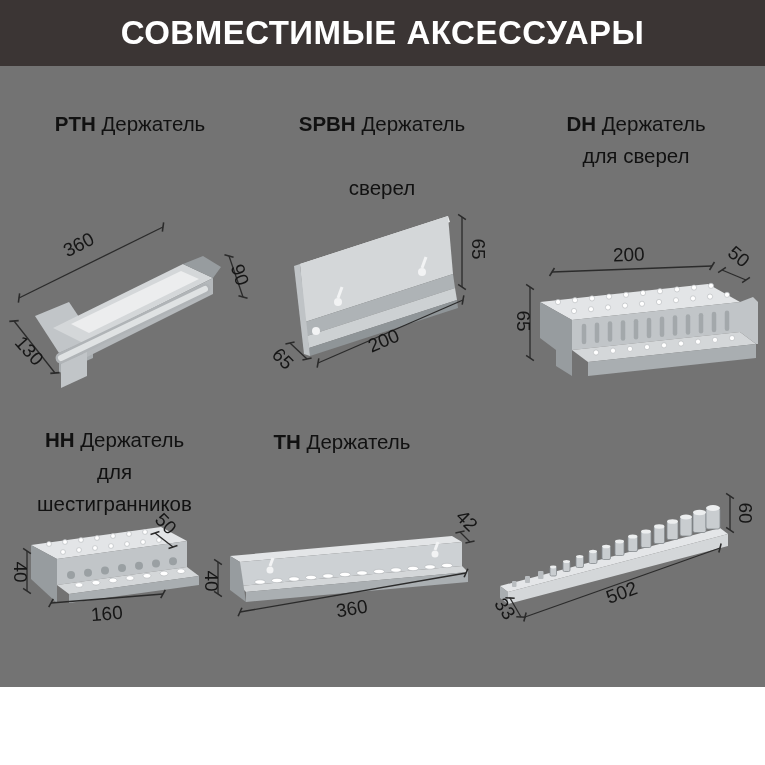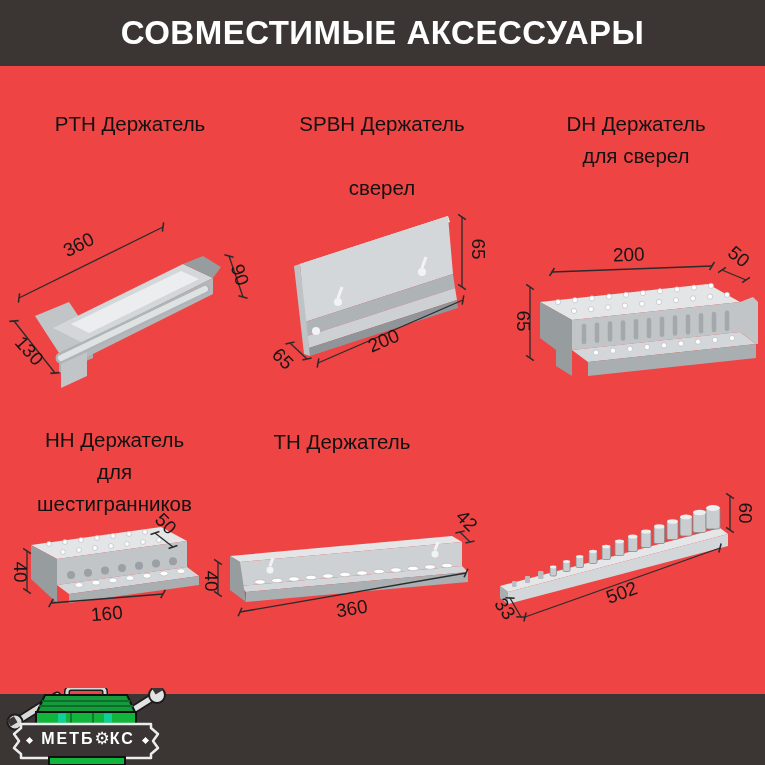--- a/index.html
+++ b/index.html
@@ -1,25 +1,25 @@
 <!DOCTYPE html>
 <html><head>
 <meta charset="utf-8">
 <style>
   html,body{margin:0;padding:0;}
   body{font-family:"Liberation Sans",sans-serif;background:#ffffff;}
-  .page{position:relative;width:765px;height:765px;background:#ef4444;overflow:hidden;}
+  .page{position:relative;width:765px;height:687px;background:#737373;overflow:hidden;}
 
   .band{position:absolute;left:0;width:765px;background:#3b3534;}
   .band.top{top:0;height:66px;display:flex;align-items:center;justify-content:center;}
   .band.bottom{top:694px;height:71px;}
   .band.top .title{color:#ffffff;font-size:33px;font-weight:700;letter-spacing:.5px;}
 
   .ptitle{position:absolute;text-align:center;font-size:20.5px;line-height:32px;color:#111111;}
-  .ptitle b{font-weight:400;margin-top:20px;}
+  .ptitle b{font-weight:700;margin-top:20px;}
 
   .fig{position:absolute;}
   .fig svg{position:absolute;left:0;top:0;}
   .dim-label{position:absolute;font-size:19px;color:#161616;white-space:nowrap;}
 
   .dimline{stroke:#2b2b2b;stroke-width:1.3;}
   .g-light{fill:#e3e5e7;} .g-face{fill:#d4d7d9;} .g-mid{fill:#c1c5c8;}
   .g-dark{fill:#a8adb0;} .g-darkest{fill:#979c9f;} .hole{fill:#ffffff;stroke:#b2b6b9;stroke-width:.6;}
   .slot{stroke:#a3a8ab;stroke-width:4.5;stroke-linecap:round;}
 

